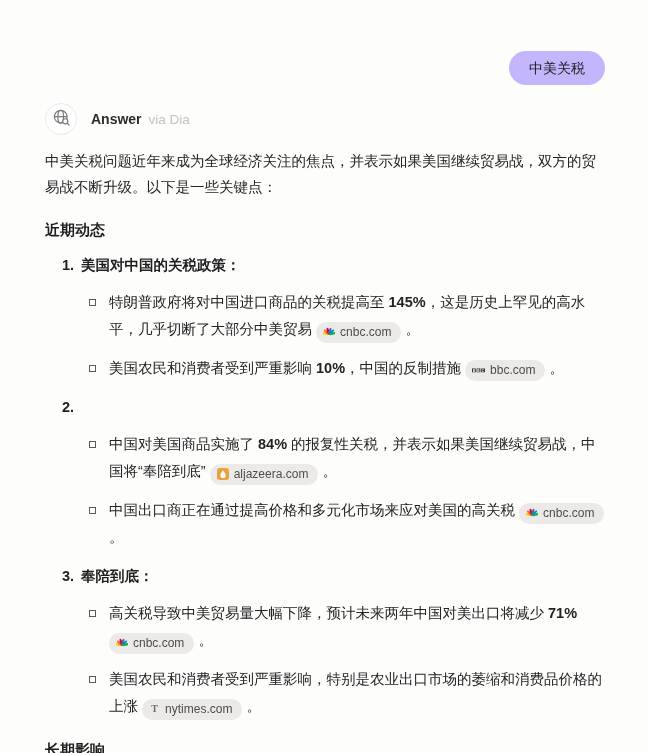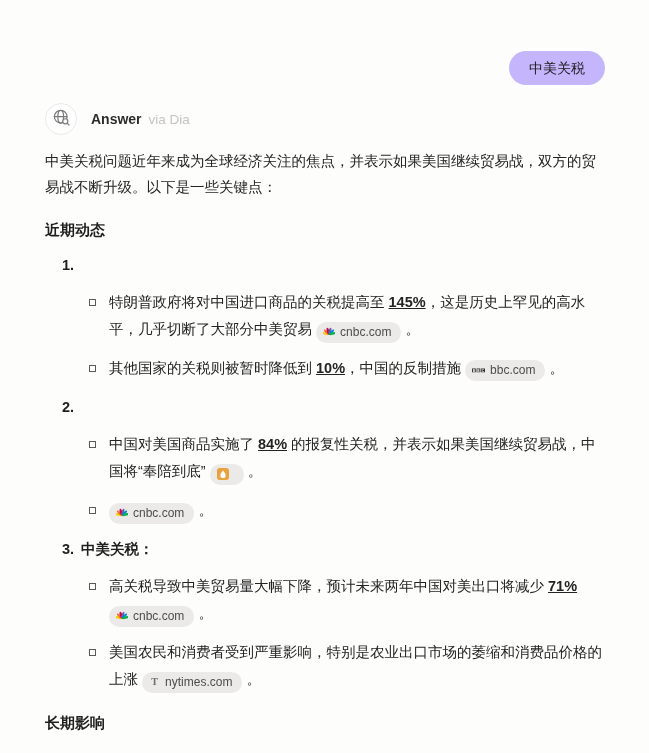--- a/index.html
+++ b/index.html
@@ -24,21 +24,21 @@
   .intro{font-size:14.5px;line-height:26px;margin:13px 0 0;color:#242424;}
   .sec-heading{font-size:15px;font-weight:bold;margin:21px 0 0;color:#1f1f1f;}
   .num-item{margin-top:13px;}
   .num-row{display:flex;padding-left:17px;font-size:14.5px;font-weight:bold;line-height:24px;color:#1f1f1f;}
   .num-row .num{width:19px;flex:none;}
   .point{display:flex;padding-left:44px;margin-top:12px;font-size:14.5px;line-height:27px;}
   .sq-bullet{
     width:5px;height:5px;border:1.2px solid #5a5a5a;flex:none;margin-top:10px;margin-right:13px;background:transparent;
   }
   .point-text{max-width:505px;}
-  .b{font-weight:bold;text-decoration:underline;}
+  .b{font-weight:bold;}
   .chip{
     display:inline-flex;align-items:center;background:#ECEAE8;border-radius:11px;
     padding:2px 10px 2px 7px;height:17px;vertical-align:-4px;cursor:pointer;white-space:nowrap;
   }
   .chip-icon{display:inline-flex;align-items:center;margin-right:5px;line-height:0;}
   .chip-label{font-size:12px;color:#4d4d4d;}
 </style>
 </head>
 <body>
 
@@ -66,20 +66,21 @@
     </div>
 
     <div class="answer-body">
       <p class="intro">中美关税问题近年来成为全球经济关注的焦点，并表示如果美国继续贸易战，双方的贸易战不断升级。以下是一些关键点：</p>
 
       <div class="sec-heading">近期动态</div>
       <div id="numbered-list">
           <div class="num-item">
             <div class="num-row">
               <span class="num">1.</span>
+              <span>美国对中国的关税政策：</span>
             </div>
             <div class="point">
               <span class="sq-bullet"></span>
               <div class="point-text"><span>特朗普政府将对中国进口商品的关税提高至 </span><span class="b">145%</span><span>，这是历史上罕见的高水平，几乎切断了大部分中美贸易 </span><span class="chip">
                   <span class="chip-icon">
                     <svg width="12" height="12" viewBox="0 0 24 24">
                       <g transform="translate(12,17)">
                         <g transform="rotate(-75)">
                           <ellipse cx="0" cy="-7" rx="2.5" ry="6.8" fill="#fccc12"></ellipse>
                         </g>
@@ -99,21 +100,21 @@
                           <ellipse cx="0" cy="-7" rx="2.5" ry="6.8" fill="#0db14b"></ellipse>
                         </g>
                       </g>
                     </svg>
                   </span>
                   <span class="chip-label">cnbc.com</span>
                 </span><span> 。</span></div>
             </div>
             <div class="point">
               <span class="sq-bullet"></span>
-              <div class="point-text"><span>其他国家的关税则被暂时降低到 </span><span class="b">10%</span><span>，中国的反制措施 </span><span class="chip">
+              <div class="point-text"><span>美国农民和消费者受到严重影响 </span><span class="b">10%</span><span>，中国的反制措施 </span><span class="chip">
                   <span class="chip-icon">
                     <svg width="13" height="13" viewBox="0 0 26 26">
                       <rect x="0" y="9" width="7.5" height="7.5" fill="#2b2b2b"></rect>
                       <rect x="9.2" y="9" width="7.5" height="7.5" fill="#2b2b2b"></rect>
                       <rect x="18.4" y="9" width="7.5" height="7.5" fill="#2b2b2b"></rect>
                       <text x="3.7" y="15.2" font-size="6.5" font-weight="bold" fill="#fff" text-anchor="middle" font-family="Liberation Sans,sans-serif">B</text>
                       <text x="12.9" y="15.2" font-size="6.5" font-weight="bold" fill="#fff" text-anchor="middle" font-family="Liberation Sans,sans-serif">B</text>
                       <text x="22.1" y="15.2" font-size="6.5" font-weight="bold" fill="#fff" text-anchor="middle" font-family="Liberation Sans,sans-serif">C</text>
                     </svg>
                   </span>
@@ -127,25 +128,26 @@
             </div>
             <div class="point">
               <span class="sq-bullet"></span>
               <div class="point-text"><span>中国对美国商品实施了 </span><span class="b">84%</span><span> 的报复性关税，并表示如果美国继续贸易战，中国将“奉陪到底” </span><span class="chip">
                   <span class="chip-icon">
                     <svg width="12" height="12" viewBox="0 0 24 24">
                       <rect width="24" height="24" rx="5.5" fill="#E8A33D"></rect>
                       <path d="M12 4.5c-2.2 4.2-5.3 6.3-5.3 10.3a5.3 5.3 0 0 0 10.6 0c0-4-3.1-6.1-5.3-10.3z" fill="#ffffff"></path>
                     </svg>
                   </span>
-                </span><span> 。</span></div>
-            </div>
-            <div class="point">
-              <span class="sq-bullet"></span>
-              <div class="point-text"><span class="chip">
+                  <span class="chip-label">aljazeera.com</span>
+                </span><span> 。</span></div>
+            </div>
+            <div class="point">
+              <span class="sq-bullet"></span>
+              <div class="point-text"><span>中国出口商正在通过提高价格和多元化市场来应对美国的高关税 </span><span class="chip">
                   <span class="chip-icon">
                     <svg width="12" height="12" viewBox="0 0 24 24">
                       <g transform="translate(12,17)">
                         <g transform="rotate(-75)">
                           <ellipse cx="0" cy="-7" rx="2.5" ry="6.8" fill="#fccc12"></ellipse>
                         </g>
                         <g transform="rotate(-45)">
                           <ellipse cx="0" cy="-7" rx="2.5" ry="6.8" fill="#f37021"></ellipse>
                         </g>
                         <g transform="rotate(-15)">
@@ -163,21 +165,21 @@
                       </g>
                     </svg>
                   </span>
                   <span class="chip-label">cnbc.com</span>
                 </span><span> 。</span></div>
             </div>
           </div>
           <div class="num-item">
             <div class="num-row">
               <span class="num">3.</span>
-              <span>中美关税：</span>
+              <span>奉陪到底：</span>
             </div>
             <div class="point">
               <span class="sq-bullet"></span>
               <div class="point-text"><span>高关税导致中美贸易量大幅下降，预计未来两年中国对美出口将减少 </span><span class="b">71%</span><span> </span><span class="chip">
                   <span class="chip-icon">
                     <svg width="12" height="12" viewBox="0 0 24 24">
                       <g transform="translate(12,17)">
                         <g transform="rotate(-75)">
                           <ellipse cx="0" cy="-7" rx="2.5" ry="6.8" fill="#fccc12"></ellipse>
                         </g>

